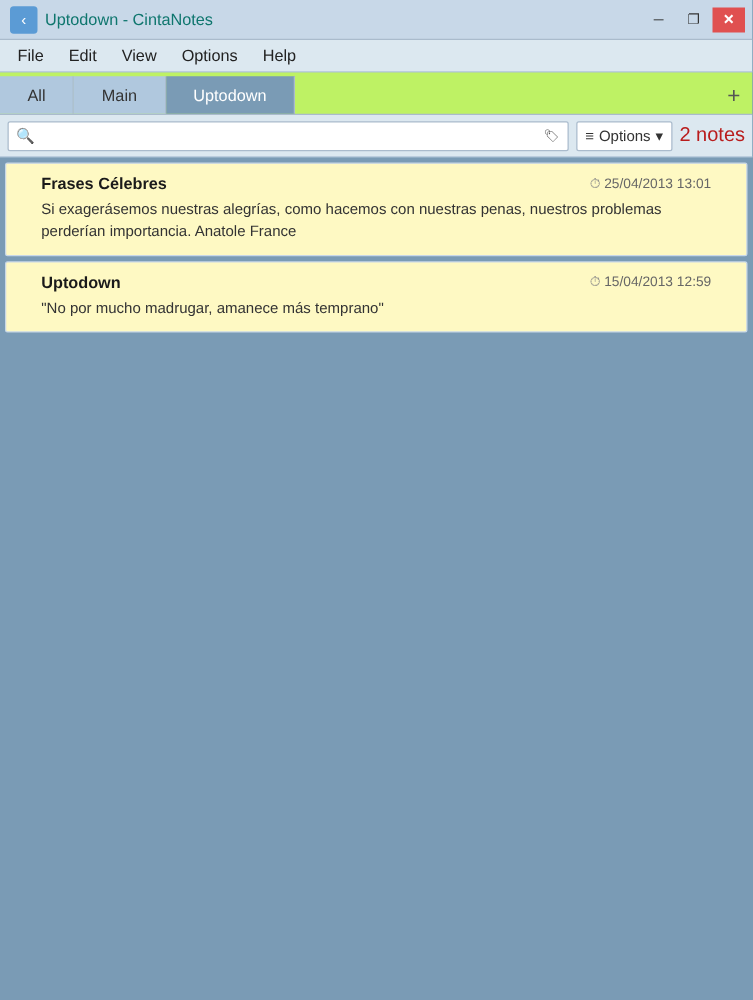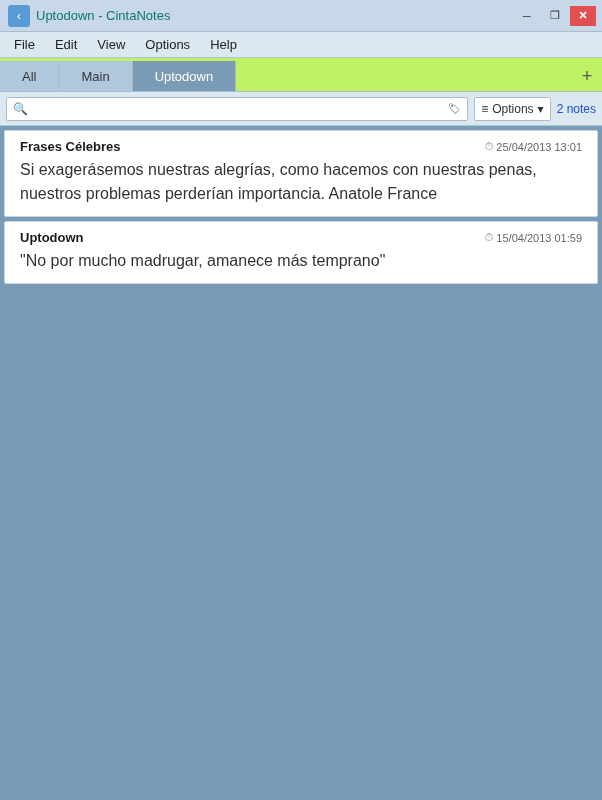--- a/index.html
+++ b/index.html
@@ -195,41 +195,41 @@
       align-items: center;
       padding: 0 6px;
       gap: 4px;
       cursor: pointer;
       font-size: 12px;
       color: #333;
       border-radius: 2px;
     }
 
     .notes-count {
-      font-size: 12px;
-      color: #1d4ed8;
+      font-size: 16px;
+      color: #b91c1c;
       white-space: nowrap;
     }
 
     
     .notes-list {
       flex: 1;
       background: #7a9bb5;
       padding: 4px;
       overflow-y: auto;
       display: flex;
       flex-direction: column;
       gap: 4px;
     }
 
     .note-card {
-      background: #ffffff;
+      background: #fef9c3;
       border: 1px solid #c8d8e8;
       border-radius: 2px;
-      padding: 8px 15px 10px;
+      padding: 8px 28px 10px;
       cursor: pointer;
     }
 
     .note-header {
       display: flex;
       align-items: center;
       justify-content: space-between;
       margin-bottom: 4px;
     }
 
@@ -247,21 +247,21 @@
       gap: 3px;
       white-space: nowrap;
     }
 
     .clock-icon {
       font-size: 11px;
       color: #888;
     }
 
     .note-body {
-      font-size: 16px;
+      font-size: 12px;
       color: #333;
       line-height: 1.5;
     }
   </style>
 </head>
 <body>
 
 <div class="window">
 
   <div class="title-bar">
@@ -319,21 +319,21 @@
       </div>
       <div class="note-body">Si exagerásemos nuestras alegrías, como hacemos con nuestras penas, nuestros problemas perderían importancia.
 Anatole France</div>
     </div>
 
     <div class="note-card">
       <div class="note-header">
         <span class="note-title">Uptodown</span>
         <span class="note-date">
           <span class="clock-icon">⏱</span>
-          <span>15/04/2013 01:59</span>
+          <span>15/04/2013 12:59</span>
         </span>
       </div>
       <div class="note-body">"No por mucho madrugar, amanece más temprano"</div>
     </div>
 
   </div>
 
 </div>
 
 </body></html>

